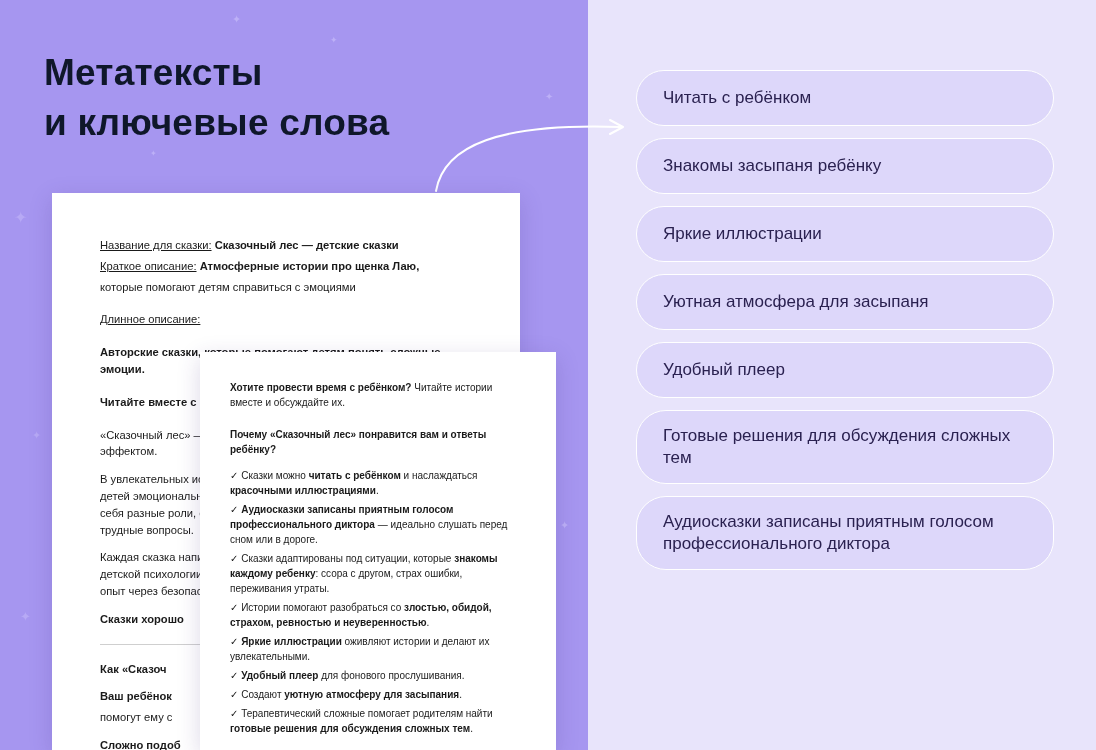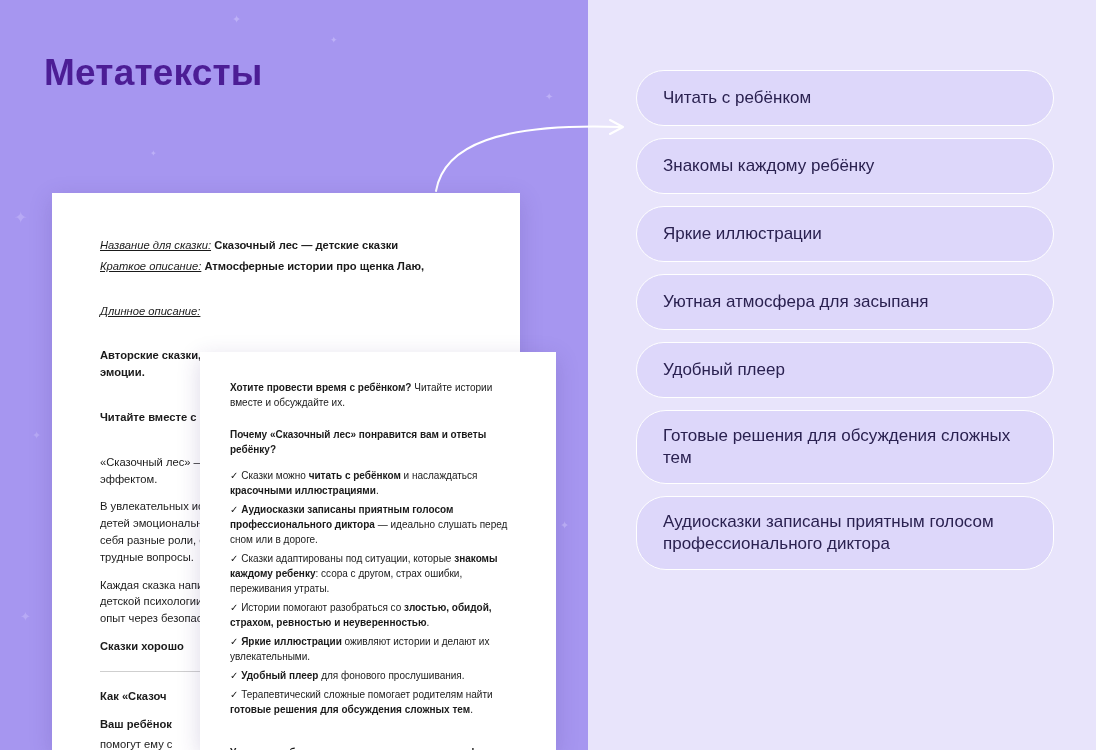--- a/index.html
+++ b/index.html
@@ -30,21 +30,21 @@
     line-height: 1;
     user-select: none;
   }
   .sparkle.s2 { color: #bdb0f7; }
 
   
   .title {
     position: absolute;
     left: 44px; top: 48px;
     width: 520px;
-    color: #4c1d95;
+    color: #0f172a;
     font-size: 37px;
     font-weight: bold;
     line-height: 1.35;
     letter-spacing: .2px;
   }
   .title .line { display: block; }
 
   
   .arrow-wrap {
     position: absolute;
@@ -73,26 +73,26 @@
   .doc-back .body {
     font-size: 11.2px;
     color: #1a1a1a;
     line-height: 1.5;
   }
   .doc-front .body {
     font-size: 10px;
     color: #1a1a1a;
     line-height: 1.5;
   }
-  .u { text-decoration: underline; font-style: italic; }
+  .u { text-decoration: underline; }
   .b { font-weight: bold; }
   .p { margin: 0 0 11px 0; }
   .p-tight { margin: 0 0 4px 0; }
   .gap-lg { margin-top: 17px; }
-  .gap-md { margin-top: 28px; }
+  .gap-md { margin-top: 16px; }
   .hr {
     border: none;
     border-top: 1px solid #cfcfcf;
     margin: 16px 0 16px 0;
     width: 62%;
   }
 
   
   .pills {
     position: absolute;
@@ -126,39 +126,41 @@
   <div class="sparkle s2" style="left:330px; top:36px; font-size:9px;">✦</div>
   <div class="sparkle" style="left:32px; top:430px; font-size:11px;">✦</div>
   <div class="sparkle" style="left:20px; top:610px; font-size:13px;">✦</div>
   <div class="sparkle s2" style="left:545px; top:92px; font-size:10px;">✦</div>
   <div class="sparkle s2" style="left:505px; top:300px; font-size:9px;">✦</div>
   <div class="sparkle s2" style="left:560px; top:520px; font-size:11px;">✦</div>
   <div class="sparkle s2" style="left:150px; top:150px; font-size:8px;">✦</div>
 
   <div class="title">
     <span class="line">Метатексты</span>
+    <span class="line">и ключевые слова</span>
   </div>
 
   <div class="arrow-wrap">
     <svg width="210" height="90" viewBox="0 0 210 90" fill="none">
       <path d="M6 86 C 14 40, 70 18, 190 22" stroke="#ffffff" stroke-width="2" fill="none" stroke-linecap="round"></path>
       <path d="M180 15 L193 22 L180 29" stroke="#ffffff" stroke-width="2" fill="none" stroke-linecap="round" stroke-linejoin="round"></path>
     </svg>
   </div>
 
   <div class="doc doc-back">
     <div class="body">
       <div class="p-tight">
         <span class="u">Название для сказки:</span>
         <span class="b">Сказочный лес — детские сказки</span>
       </div>
       <div class="p-tight">
         <span class="u">Краткое описание:</span>
         <span class="b">Атмосферные истории про щенка Лаю,</span>
       </div>
+      <div class="p">которые помогают детям справиться с эмоциями</div>
 
       <div class="gap-md p">
         <span class="u">Длинное описание:</span>
       </div>
 
       <div class="p b gap-md">Авторские сказки, которые помогают детям понять сложные эмоции.</div>
       <div class="p b gap-md">Читайте вместе с ребёнком и обсуждайте сложные ситуации.</div>
 
       <div class="p gap-md">«Сказочный лес» — это коллекция авторских сказок с терапевтическим эффектом.</div>
       <div class="p">В увлекательных историях про щенка Лаю раскрываются важные для детей эмоциональные темы: злость, обида, страх. Лаю примеряет на себя разные роли, ссорится и мирится с друзьями ищет ответы на трудные вопросы.</div>
@@ -185,34 +187,35 @@
 
       <div class="p b gap-lg">Почему «Сказочный лес» понравится вам и ответы ребёнку?</div>
 
       <div id="front-items">
           <div class="p-tight"><span>✓ </span><span>Сказки можно </span><span class="b">читать с ребёнком</span><span> и наслаждаться </span><span class="b">красочными иллюстрациями</span><span>.</span></div>
           <div class="p-tight"><span>✓ </span><span class="b">Аудиосказки записаны приятным голосом профессионального диктора</span><span> — идеально слушать перед сном или в дороге.</span></div>
           <div class="p-tight"><span>✓ </span><span>Сказки адаптированы под ситуации, которые </span><span class="b">знакомы каждому ребенку</span><span>: ссора с другом, страх ошибки, переживания утраты.</span></div>
           <div class="p-tight"><span>✓ </span><span>Истории помогают разобраться со </span><span class="b">злостью, обидой, страхом, ревностью и неуверенностью</span><span>.</span></div>
           <div class="p-tight"><span>✓ </span><span class="b">Яркие иллюстрации</span><span> оживляют истории и делают их увлекательными.</span></div>
           <div class="p-tight"><span>✓ </span><span class="b">Удобный плеер</span><span> для фонового прослушивания.</span></div>
+          <div class="p-tight"><span>✓ </span><span>Создают </span><span class="b">уютную атмосферу для засыпания</span><span>.</span></div>
           <div class="p-tight"><span>✓ </span><span>Терапевтический сложные помогает родителям найти </span><span class="b">готовые решения для обсуждения сложных тем</span><span>.</span></div>
         </div>
 
       <div class="p b gap-md">Установите бесплатно и начните читать сегодня!</div>
 
     </div>
   </div>
 
   <div class="pills" id="pill-list">
       <div class="pill">
         <span>Читать с ребёнком</span>
       </div>
       <div class="pill">
-        <span>Знакомы каждому ребёнку</span>
+        <span>Знакомы засыпаня ребёнку</span>
       </div>
       <div class="pill">
         <span>Яркие иллюстрации</span>
       </div>
       <div class="pill">
         <span>Уютная атмосфера для засыпаня</span>
       </div>
       <div class="pill">
         <span>Удобный плеер</span>
       </div>

